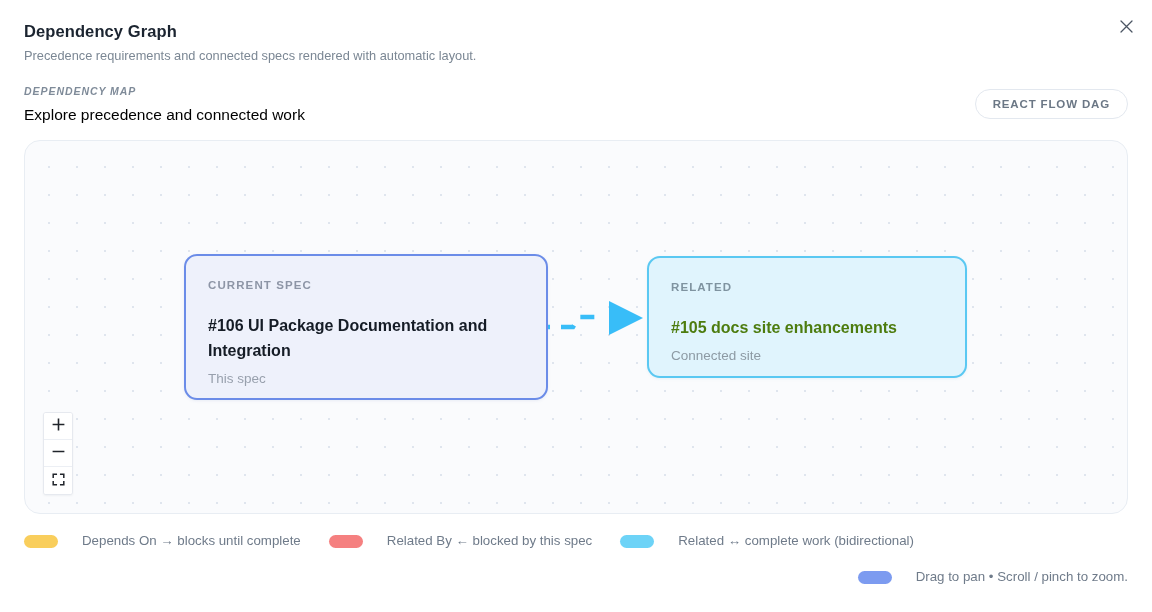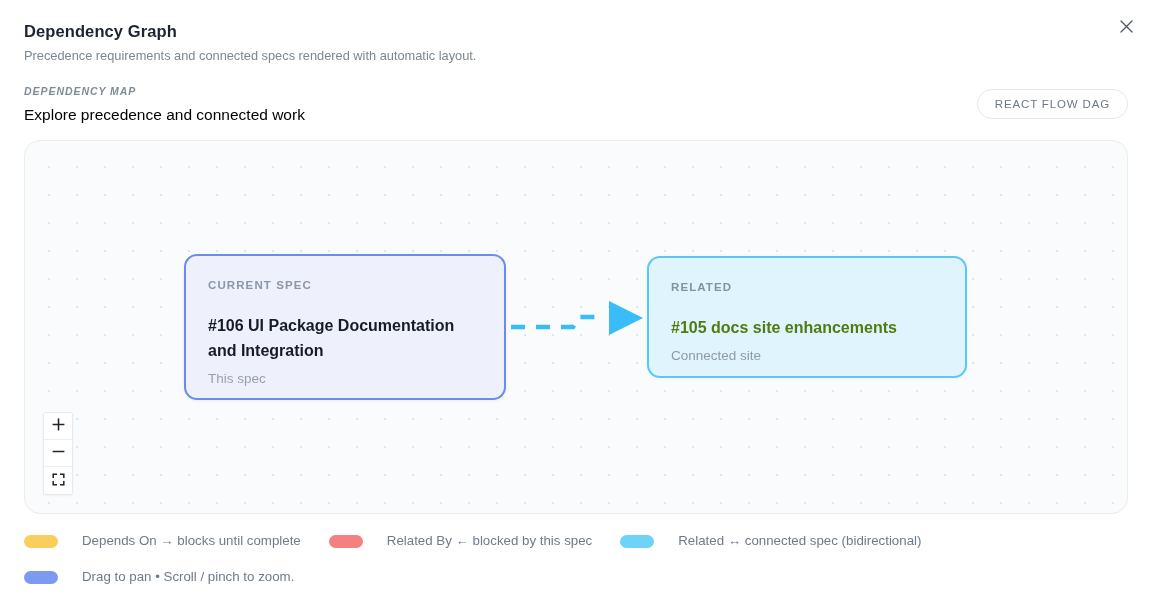--- a/index.html
+++ b/index.html
@@ -96,21 +96,21 @@
     right: 0;
     top: 5px;
     height: 30px;
     padding: 0 17px;
     border: 1px solid #e3e8ef;
     border-radius: 999px;
     display: flex;
     align-items: center;
     justify-content: center;
     font-size: 11.5px;
-    font-weight: normal;
+    font-weight: bold;
     letter-spacing: 0.85px;
     color: #6b7785;
     background: #ffffff;
     box-sizing: border-box;
     cursor: pointer;
   }
 
   
   .canvas {
     position: absolute;
@@ -146,21 +146,21 @@
   .node {
     position: absolute;
     box-sizing: border-box;
     border-radius: 13px;
     padding: 22px 22px 20px 22px;
     cursor: grab;
   }
   .node-current {
     left: 159px;
     top: 113px;
-    width: 322px;
+    width: 364px;
     height: 146px;
     background: #eef1fb;
     border: 2px solid #6b8ce8;
     box-shadow: 0 1px 3px rgba(90,110,180,0.10);
   }
   .node-related {
     left: 622px;
     top: 115px;
     width: 320px;
     height: 122px;
@@ -229,21 +229,21 @@
     position: absolute;
     left: 24px;
     top: 528px;
     width: 1104px;
   }
   .legend-row {
     display: flex;
     align-items: center;
     height: 26px;
   }
-  .legend-row + .legend-row { margin-top: 10px; }
+  .legend-row + .legend-row { margin-top: 10px; justify-content: flex-end; }
   .legend-item {
     display: flex;
     align-items: center;
   }
   .legend-item + .legend-item { margin-left: 28px; }
   .swatch {
     width: 34px;
     height: 13px;
     border-radius: 999px;
     flex: none;
@@ -334,21 +334,21 @@
       <div class="legend-item">
         <span class="swatch" style="background:#f9ce5c"></span>
         <span class="legend-text">Depends On → blocks until complete</span>
       </div>
       <div class="legend-item">
         <span class="swatch" style="background:#f58080"></span>
         <span class="legend-text">Related By ← blocked by this spec</span>
       </div>
       <div class="legend-item">
         <span class="swatch" style="background:#6dd3f7"></span>
-        <span class="legend-text">Related ↔ connected spec (bidirectional)</span>
+        <span class="legend-text">Related ↔ complete work (bidirectional)</span>
       </div>
     </div>
     <div class="legend-row">
       <div class="legend-item">
         <span class="swatch" style="background:#7c9bf0"></span>
         <span class="legend-text">Drag to pan • Scroll / pinch to zoom.</span>
       </div>
     </div>
   </div>
 

